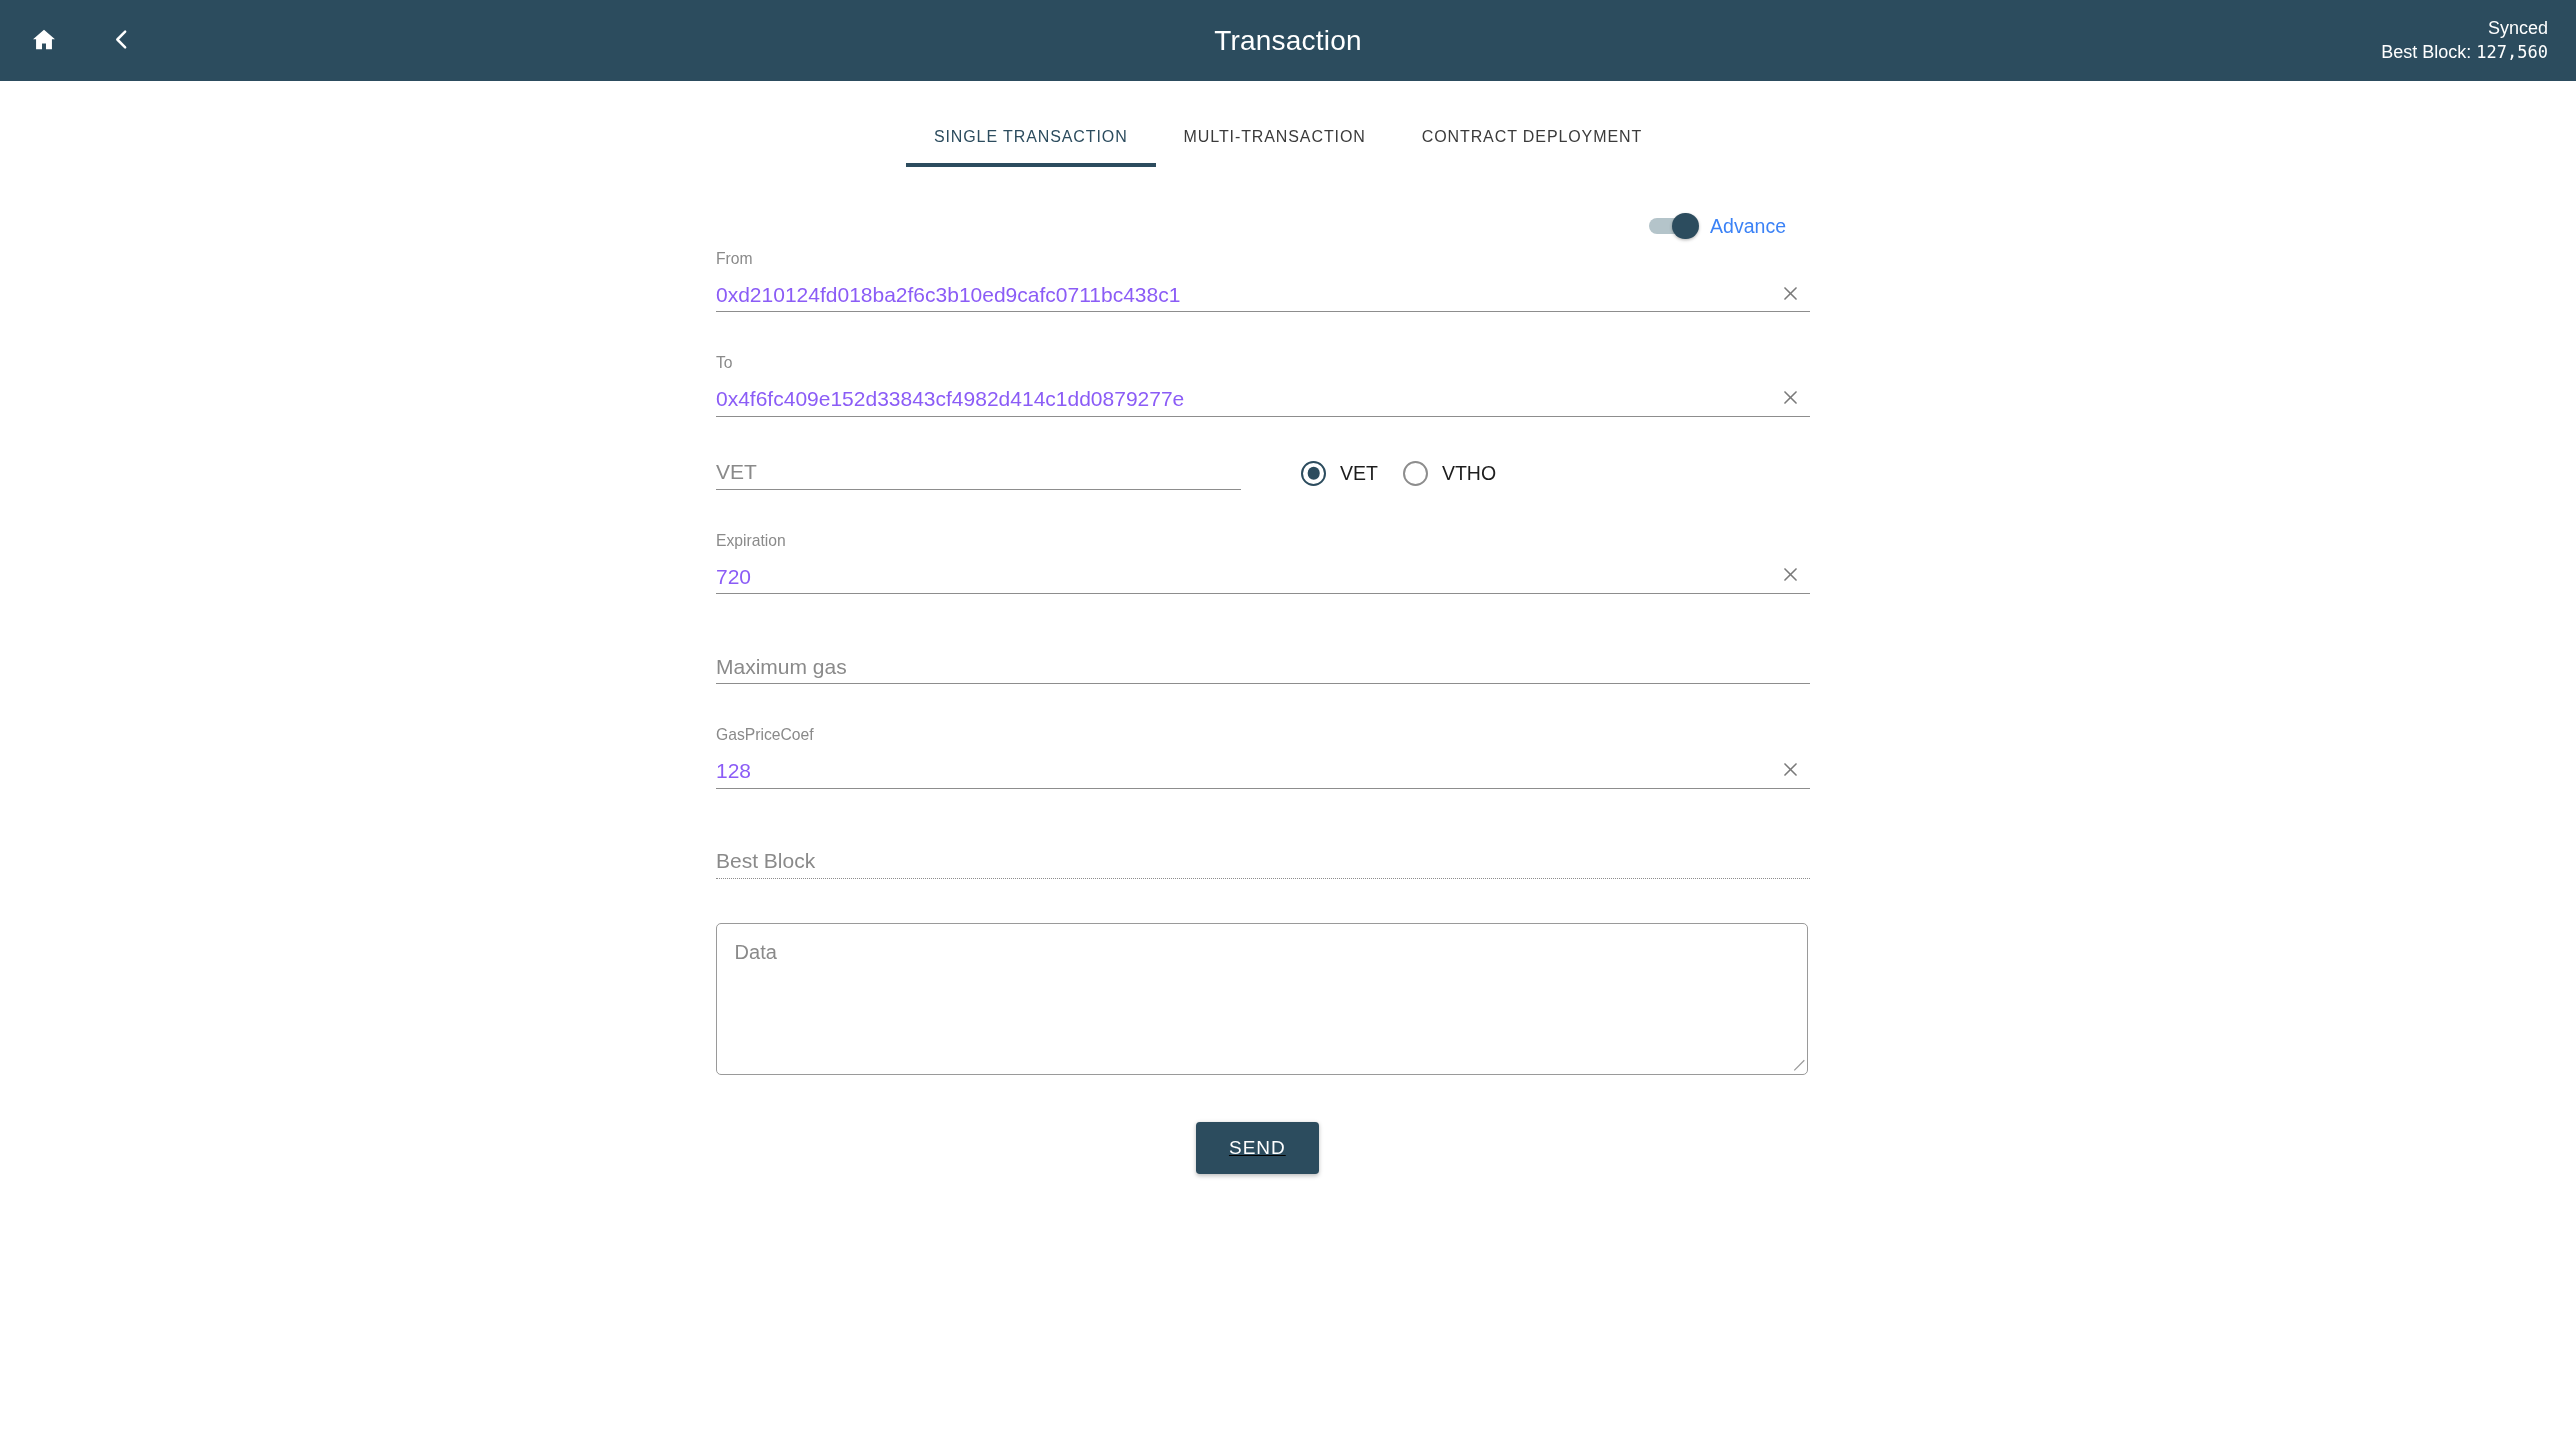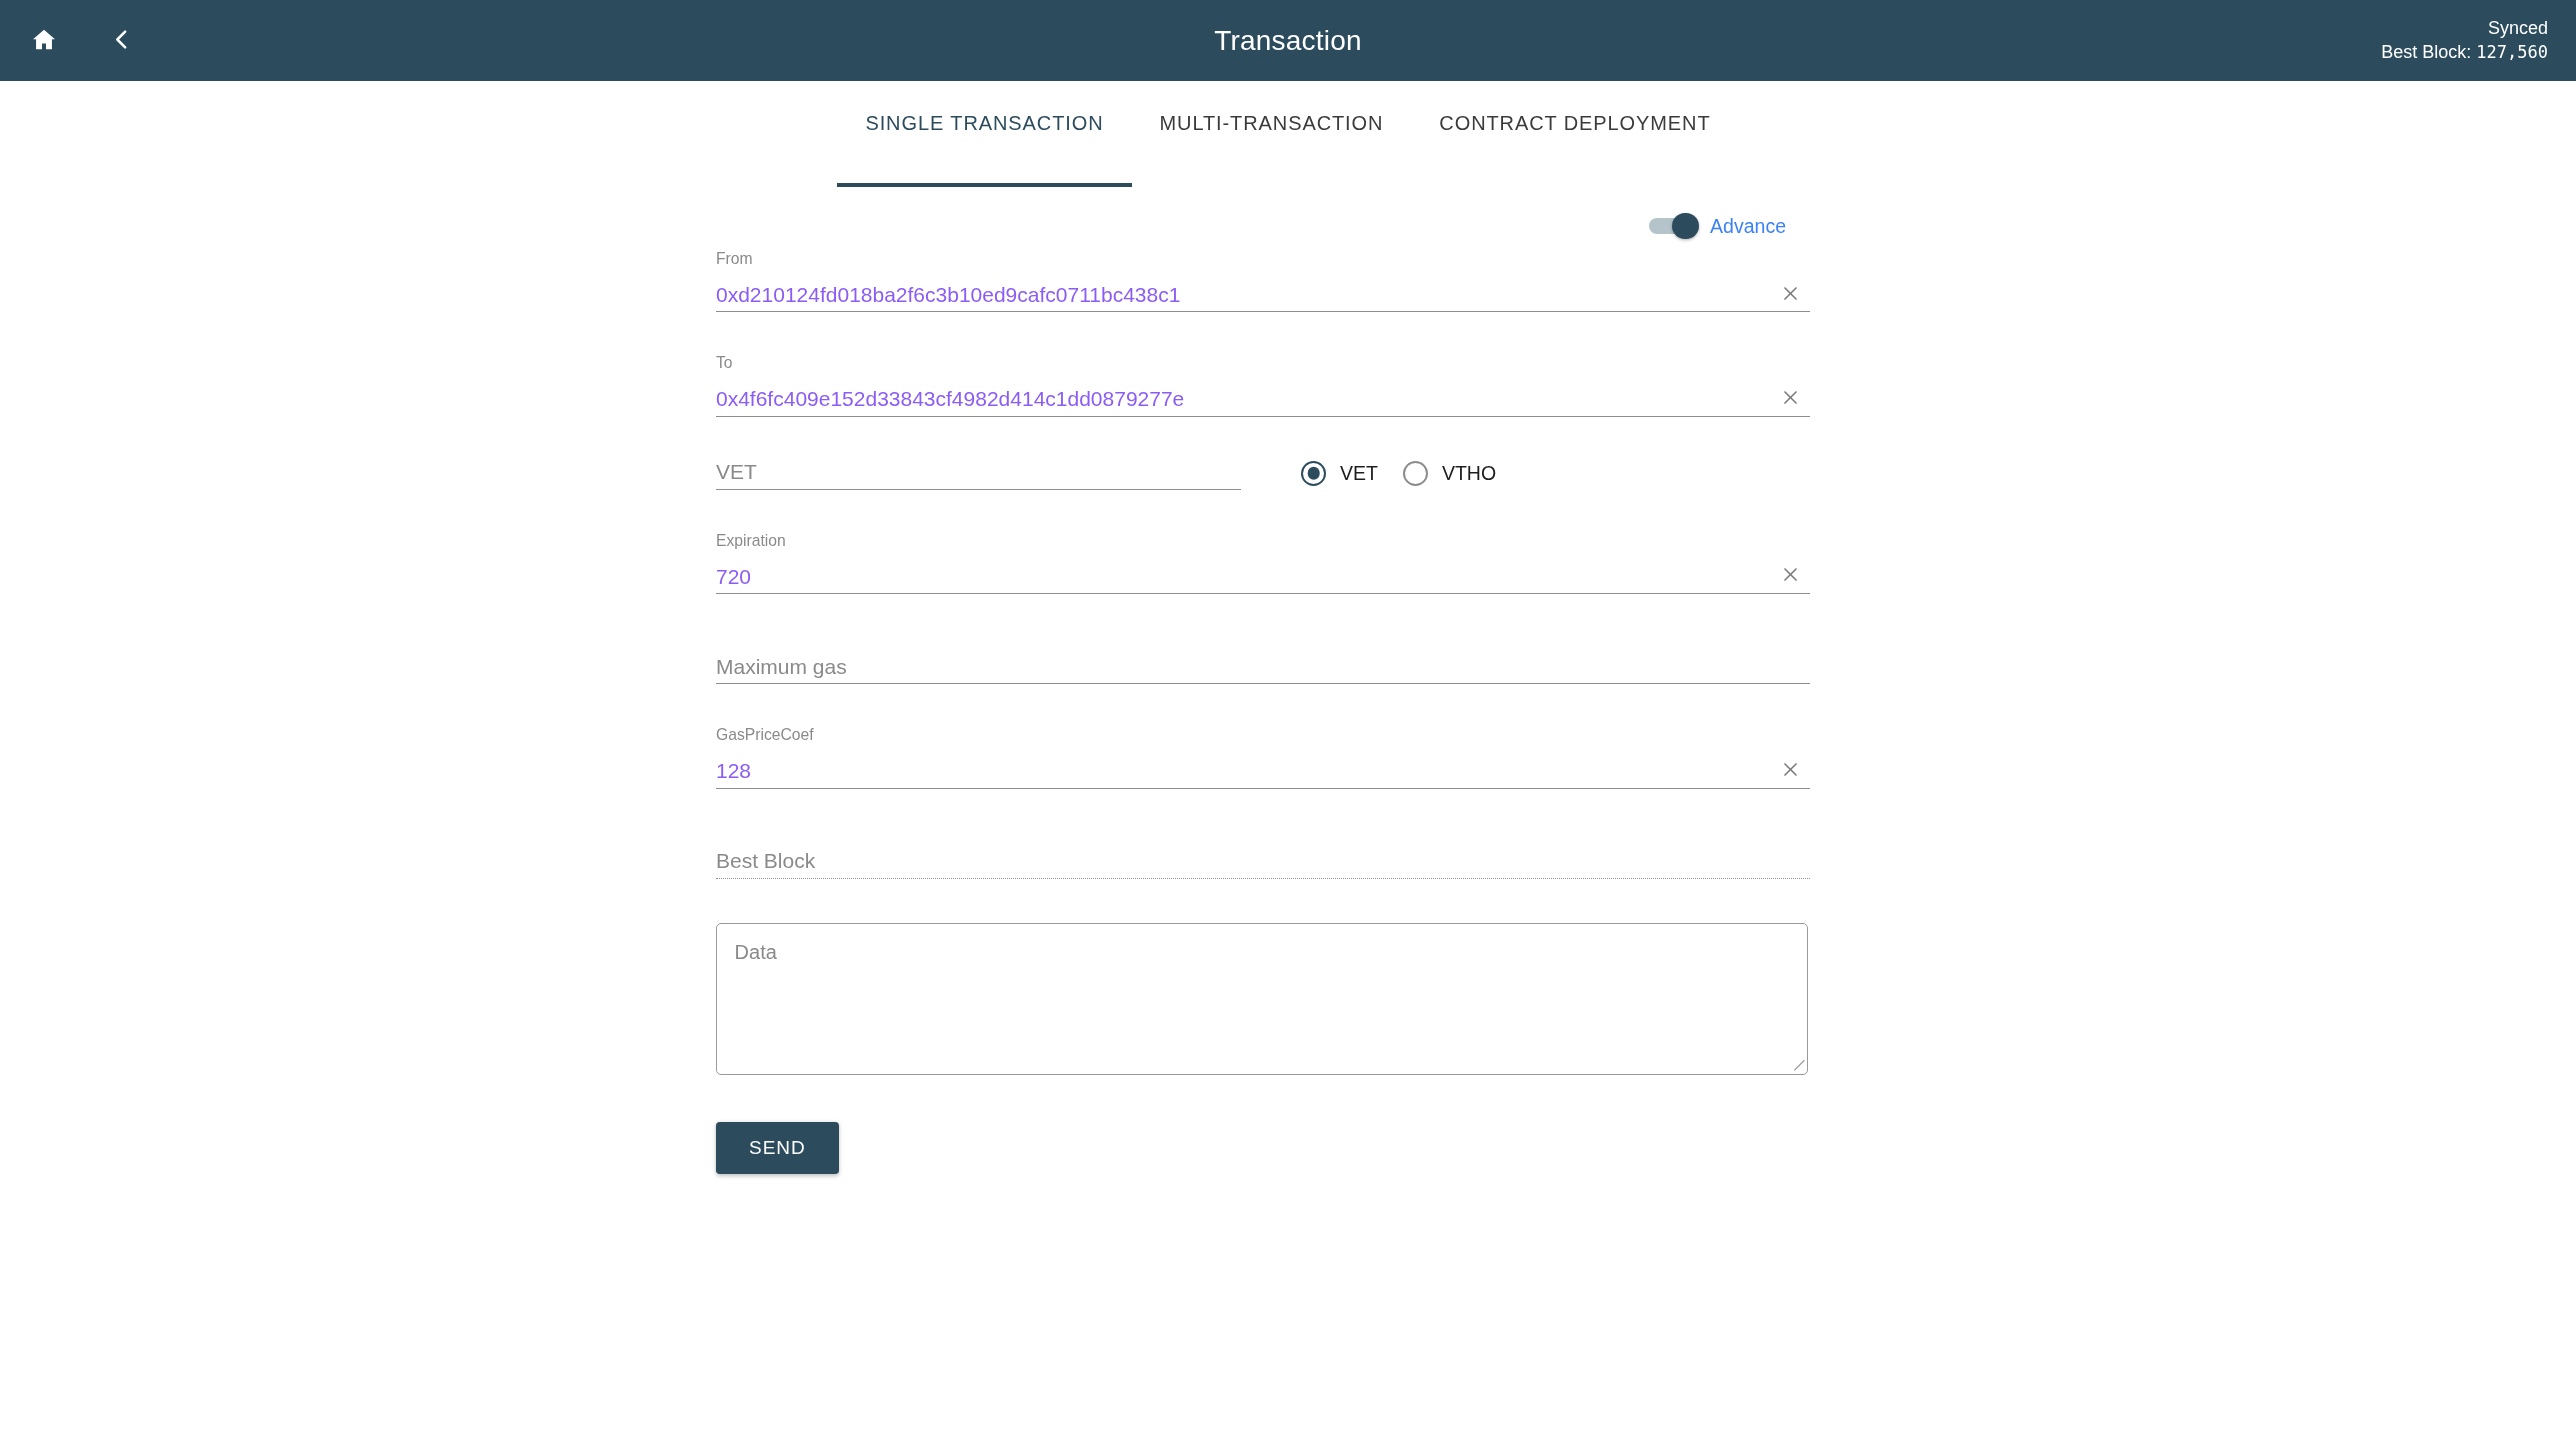--- a/index.html
+++ b/index.html
@@ -86,27 +86,28 @@
     align-items: flex-start;
     background: #ffffff;
   }
   .tabs-inner {
     display: flex;
     align-items: flex-start;
   }
   .tab {
     position: relative;
     padding: 31px 28px 0 28px;
-    font-size: 20px;
+    font-size: 16px;
     letter-spacing: 0.9px;
     color: #3b3b3b;
     font-weight: 400;
     cursor: pointer;
     white-space: nowrap;
-    height: 106px;
+    height: 70px;
+    margin-top: 16px;
   }
   .tab.active { color: #2C4C5E; }
   .tab.active::after {
     content: "";
     position: absolute;
     left: 0; right: 0;
     bottom: 0;
     height: 4.4px;
     background: #2C4C5E;
   }
@@ -280,23 +281,24 @@
     right: 1.9px;
     bottom: 1.9px;
     width: 12.6px;
     height: 12.6px;
     pointer-events: none;
   }
 
   
   .send-row {
     display: flex;
-    justify-content: flex-start;
+    justify-content: center;
     margin-top: 47px;
     padding-right: 11.3px;
+    text-decoration: underline;
   }
   .send-btn {
     background: #2C4C5E;
     color: #ffffff;
     font-size: 19px;
     letter-spacing: 1px;
     border: none;
     border-radius: 3.8px;
     padding: 15px 33px;
     cursor: pointer;

